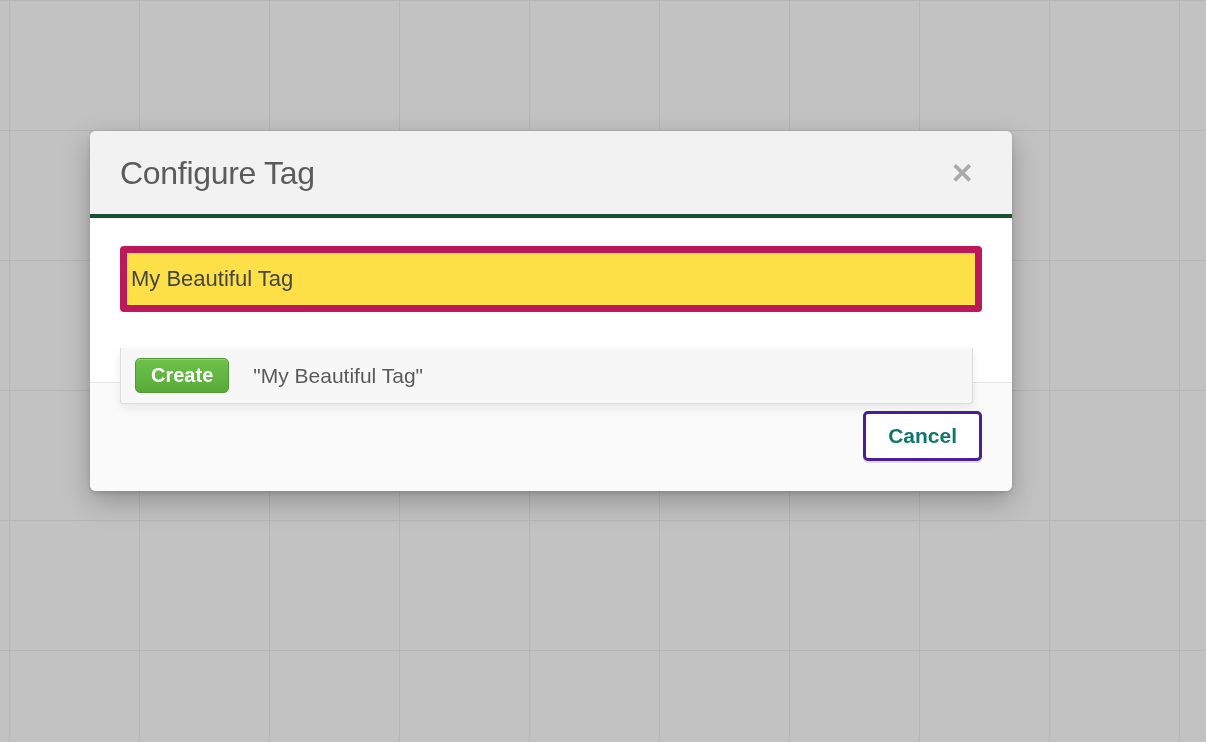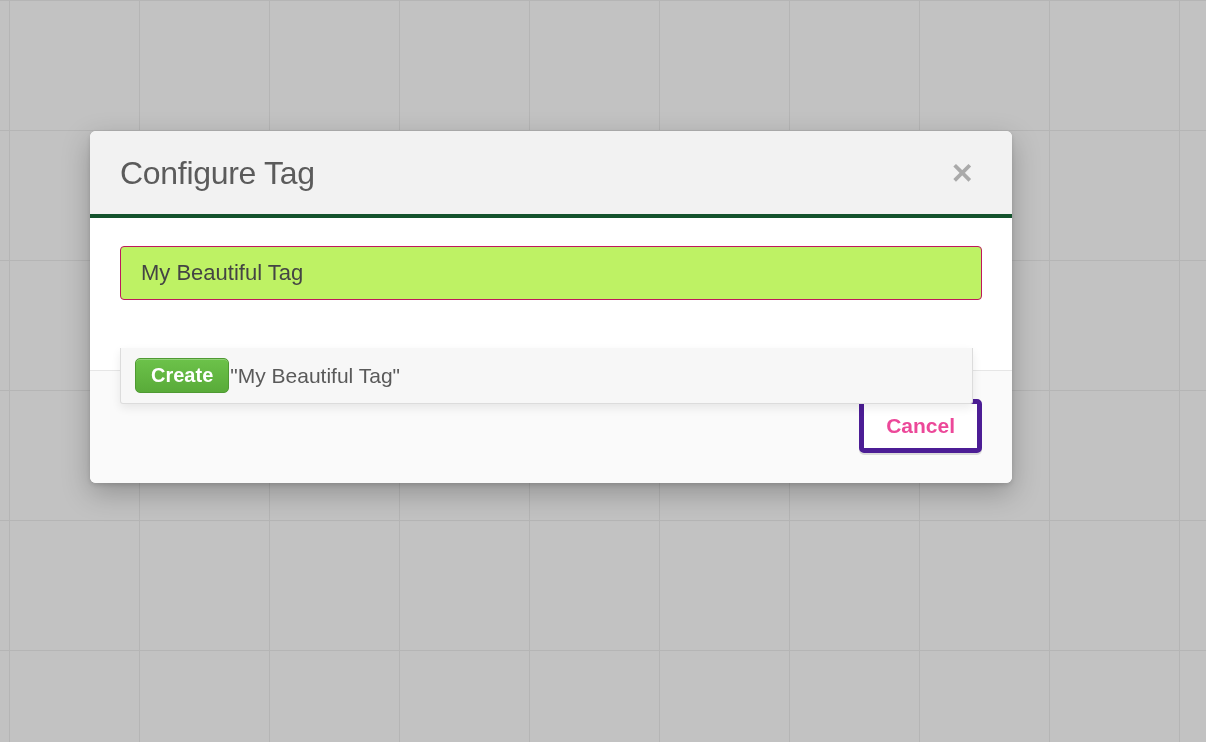--- a/index.html
+++ b/index.html
@@ -61,47 +61,47 @@
     }
     .body-label {
       font-size: 21px;
       color: #222;
       margin-bottom: 14px;
       font-weight: 400;
     }
     .tag-input {
       width: 100%;
       font-size: 22px;
-      padding: 13px 20px;
-      border: 1px solid #be185d;
+      padding: 13px 4px;
+      border: 7px solid #be185d;
       border-radius: 4px;
       color: #444;
       outline: none;
-      background: #bef264;
+      background: #fde047;
     }
     .tag-input::placeholder {
       color: #9d9d9d;
     }
     .dropdown {
       position: absolute;
       left: 30px;
       right: 39px;
       top: 130px;
       background: #f7f7f7;
       border: 1px solid #dcdcdc;
       border-top: none;
       border-radius: 0 0 3px 3px;
       box-shadow: 0 4px 10px rgba(0,0,0,0.08);
       z-index: 10;
     }
     .dropdown-row {
       display: flex;
       align-items: center;
       padding: 10px 14px;
-      gap: 1px;
+      gap: 24px;
     }
     .create-pill {
       background: linear-gradient(to bottom, #6cc24a, #59ab39);
       color: #fff;
       font-size: 20px;
       font-weight: 700;
       border: 1px solid #4f9a33;
       border-radius: 5px;
       padding: 5px 15px;
       cursor: pointer;
@@ -125,22 +125,22 @@
       font-size: 21px;
       font-weight: 700;
       padding: 10px 22px;
       border-radius: 5px;
       cursor: pointer;
       border: 1px solid transparent;
       box-shadow: 0 2px 0 rgba(0,0,0,0.12);
     }
     .btn-cancel {
       background: #fff;
-      border: 5px solid #4c1d95;
-      color: #ec4899;
+      border: 3px solid #4c1d95;
+      color: #0f766e;
     }
     .btn-save {
       background: linear-gradient(to bottom, #6cc24a, #59ab39);
       border: 1px solid #4f9a33;
       color: #fff;
       box-shadow: 0 2px 0 rgba(0,0,0,0.18), inset 0 1px 0 rgba(255,255,255,0.25);
     }
   </style>
 </head>
 <body>

